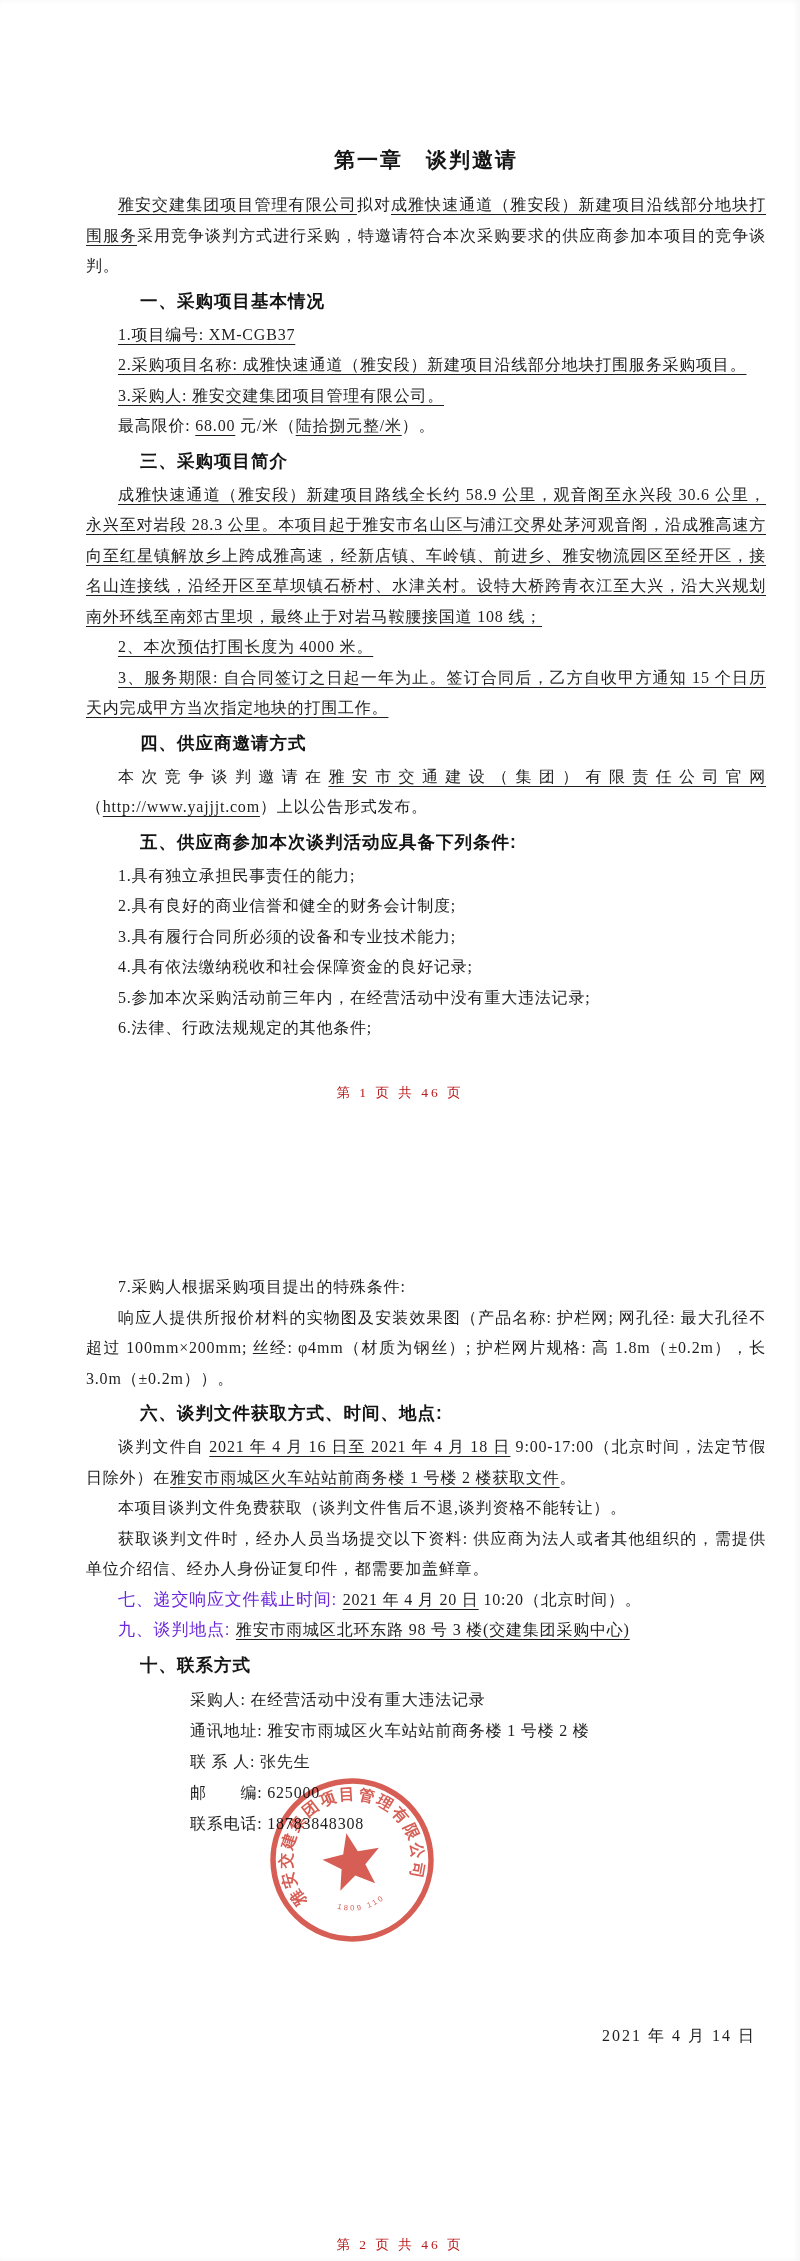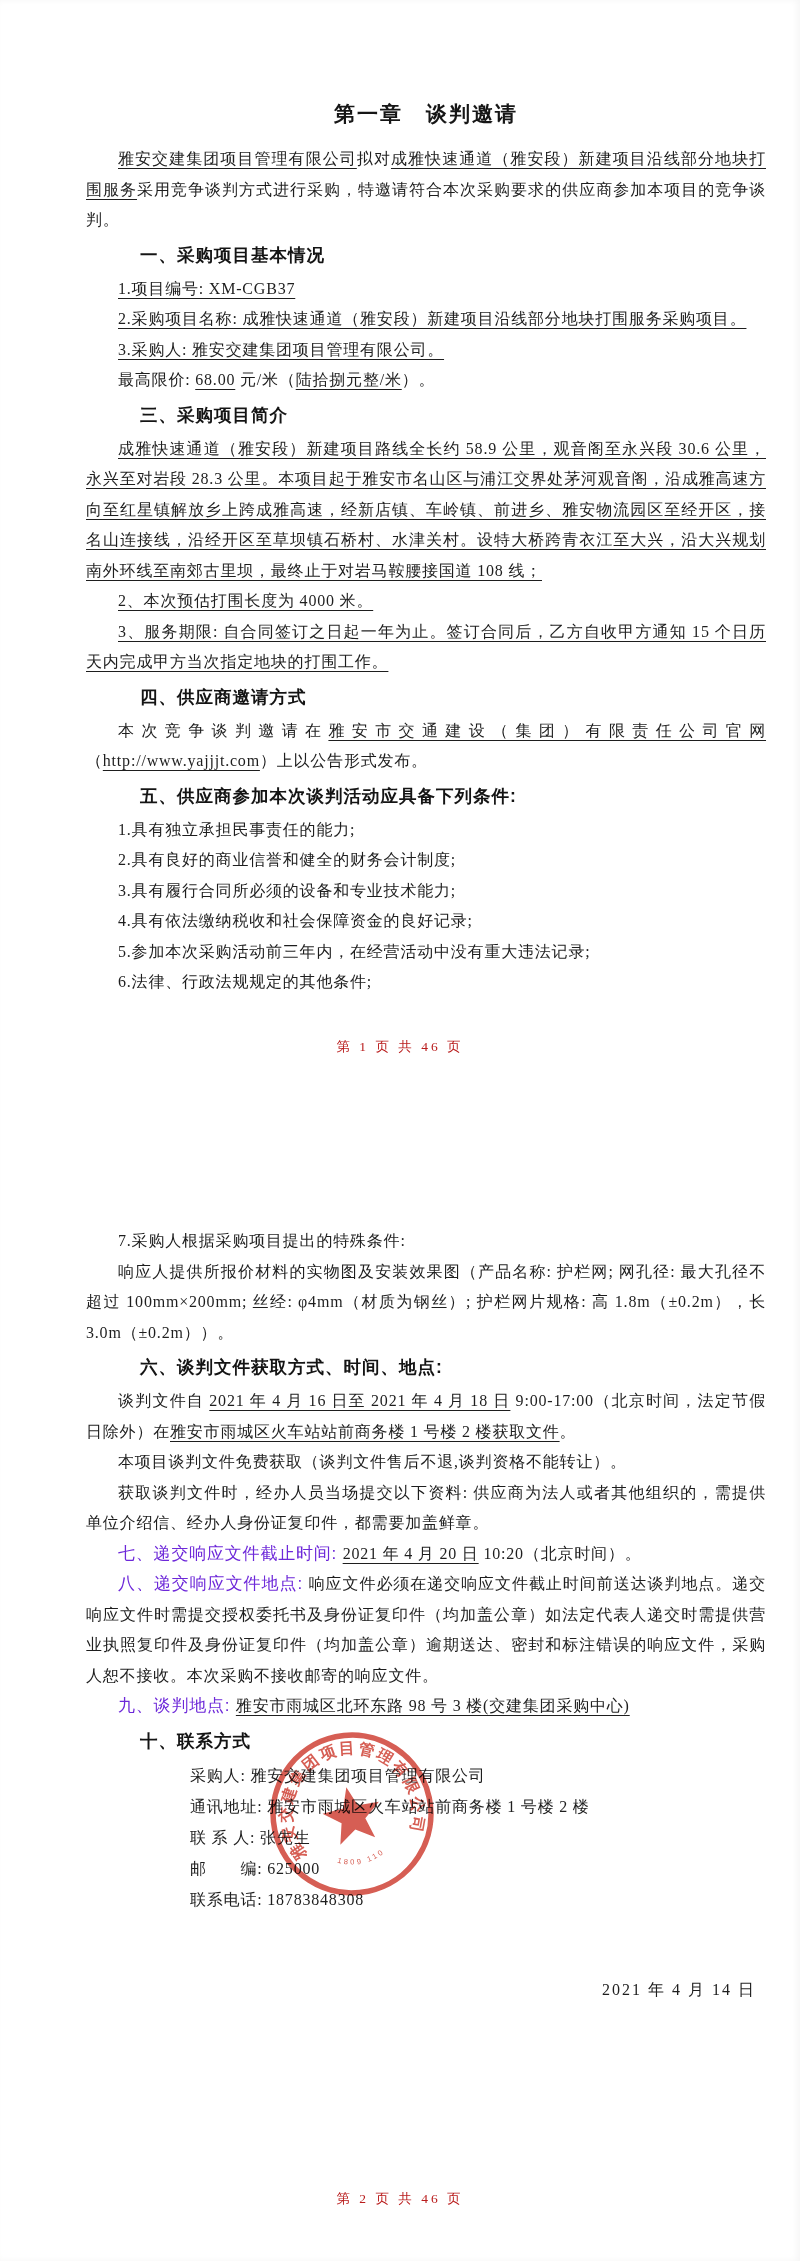--- a/index.html
+++ b/index.html
@@ -7,21 +7,21 @@
     position:relative;
     width:800px;height:2261px;
     margin:0 auto;
     background:#ffffff;
     color:#1e1e1e;
     font-family:"Liberation Serif","DejaVu Serif",serif;
     overflow:hidden;
     box-shadow:inset -3px 0 6px rgba(0,0,0,0.04);
   }
   .sheet{position:relative;box-sizing:border-box;padding-left:86px;padding-right:34px;}
-  .sheet1{height:1222px;padding-top:100px;overflow:hidden;}
+  .sheet1{height:1222px;padding-top:100px;overflow:hidden;margin-top:46px;}
   .sheet2{height:1039px;padding-top:4px;}
   .blk{margin:0;}
   .title{
     text-align:center;
     font-family:"Liberation Sans","DejaVu Sans",sans-serif;
     font-weight:bold;font-size:21px;letter-spacing:2px;
     margin:0 0 16px 0;color:#161616;
   }
   .para,.item{
     font-size:16px;line-height:30.5px;letter-spacing:0.8px;
@@ -94,24 +94,23 @@
 
   <div class="sheet sheet2">
     <div id="p2">
         <div class="blk para indent"><span>7.采购人根据采购项目提出的特殊条件:</span></div>
         <div class="blk para indent"><span>响应人提供所报价材料的实物图及安装效果图（产品名称: 护栏网; 网孔径: 最大孔径不超过 100mm×200mm; 丝经: φ4mm（材质为钢丝）; 护栏网片规格: 高 1.8m（±0.2m），长 3.0m（±0.2m））。</span></div>
         <div class="blk heading"><span>六、谈判文件获取方式、时间、地点:</span></div>
         <div class="blk para indent"><span>谈判文件自 </span><span class="u">2021 年 4 月 16 日至 2021 年 4 月 18 日</span><span> 9:00-17:00（北京时间，法定节假日除外）在</span><span class="u">雅安市雨城区火车站站前商务楼 1 号楼 2 楼获取文件</span><span>。</span></div>
         <div class="blk para indent"><span>本项目谈判文件免费获取（谈判文件售后不退,谈判资格不能转让）。</span></div>
         <div class="blk para indent"><span>获取谈判文件时，经办人员当场提交以下资料: 供应商为法人或者其他组织的，需提供单位介绍信、经办人身份证复印件，都需要加盖鲜章。</span></div>
         <div class="blk para indent"><span class="h">七、递交响应文件截止时间: </span><span class="u">2021 年 4 月 20 日</span><span> 10:20（北京时间）。</span></div>
-        <div class="blk para indent"><span class="h">八、递交响应文件地点: </span><span>响应文件必须在递交响应文件截止时间前送达谈判地点。递交响应文件时需提交授权委托书及身份证复印件（均加盖公章）如法定代表人递交时需提供营业执照复印件及身份证复印件（均加盖公章）逾期送达、密封和标注错误的响应文件，采购人恕不接收。本次采购不接收邮寄的响应文件。</span></div>
         <div class="blk para indent"><span class="h">九、谈判地点: </span><span class="u">雅安市雨城区北环东路 98 号 3 楼(交建集团采购中心)</span></div>
         <div class="blk heading"><span>十、联系方式</span></div>
-        <div class="blk contact"><span>采购人: 雅安交建集团项目管理有限公司</span></div>
+        <div class="blk contact"><span>采购人: 在经营活动中没有重大违法记录</span></div>
         <div class="blk contact"><span>通讯地址: 雅安市雨城区火车站站前商务楼 1 号楼 2 楼</span></div>
         <div class="blk contact"><span>联 系 人: 张先生</span></div>
         <div class="blk contact"><span>邮　　编: 625000</span></div>
         <div class="blk contact"><span>联系电话: 18783848308</span></div>
       </div>
 
     <svg class="seal" viewBox="0 0 170 170" xmlns="http://www.w3.org/2000/svg">
       <defs>
         <path id="arcTop" d="M 33,115 A 60,60 0 1 1 137,115" fill="none"></path>
         <path id="arcBottom" d="M 46.7,117.1 A 50,50 0 0 0 123.3,117.1" fill="none"></path>

